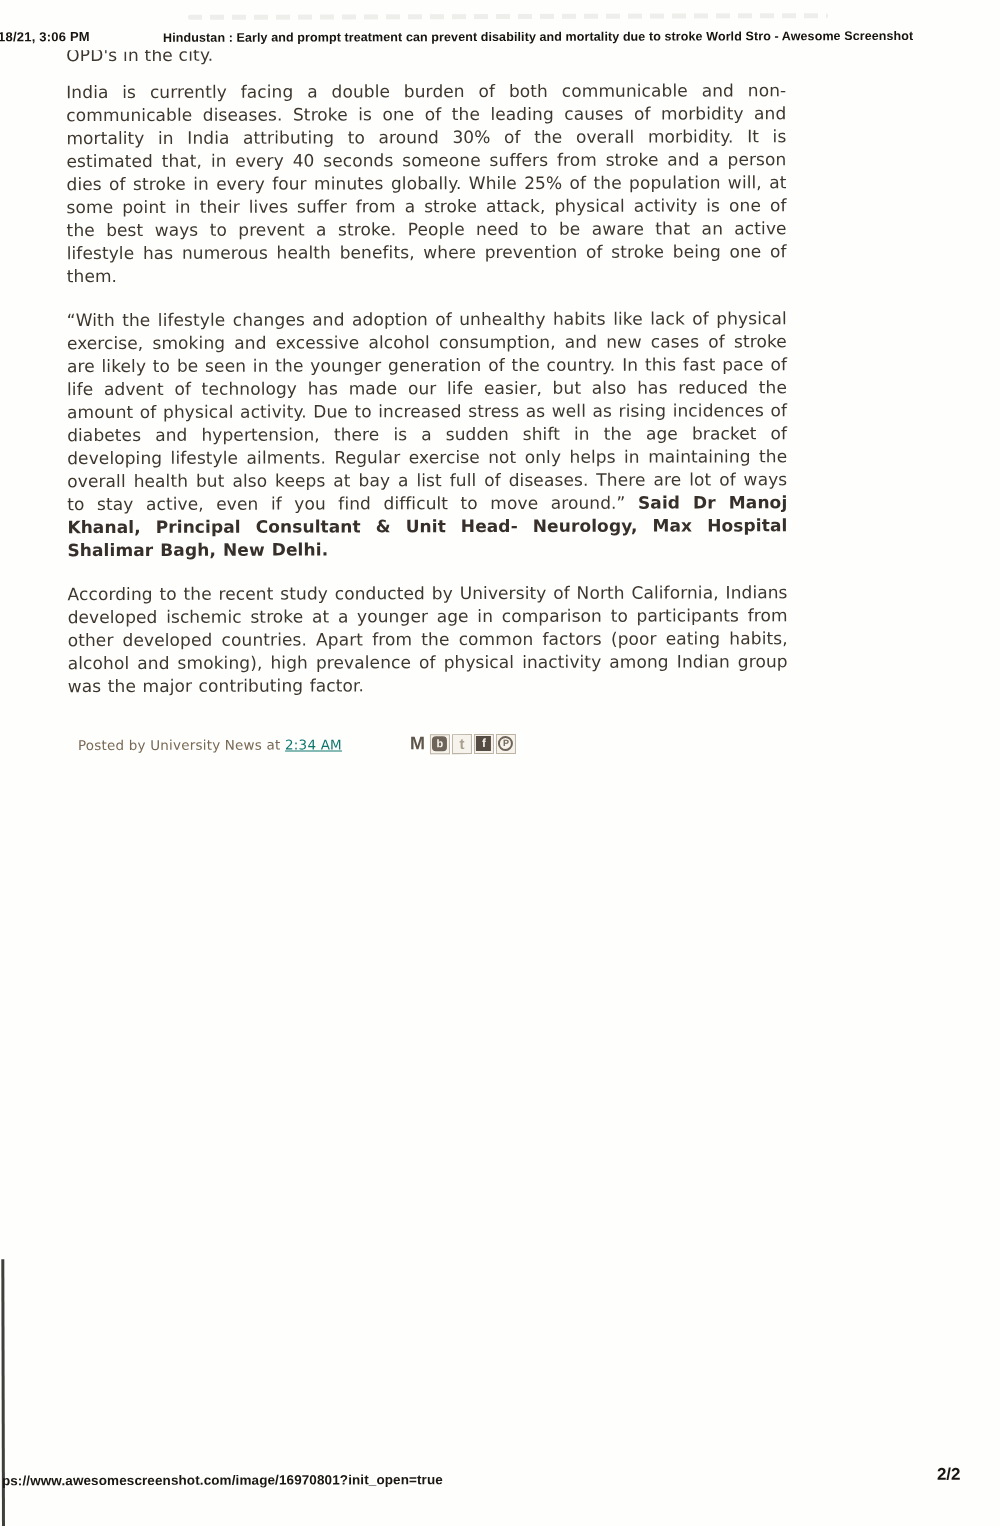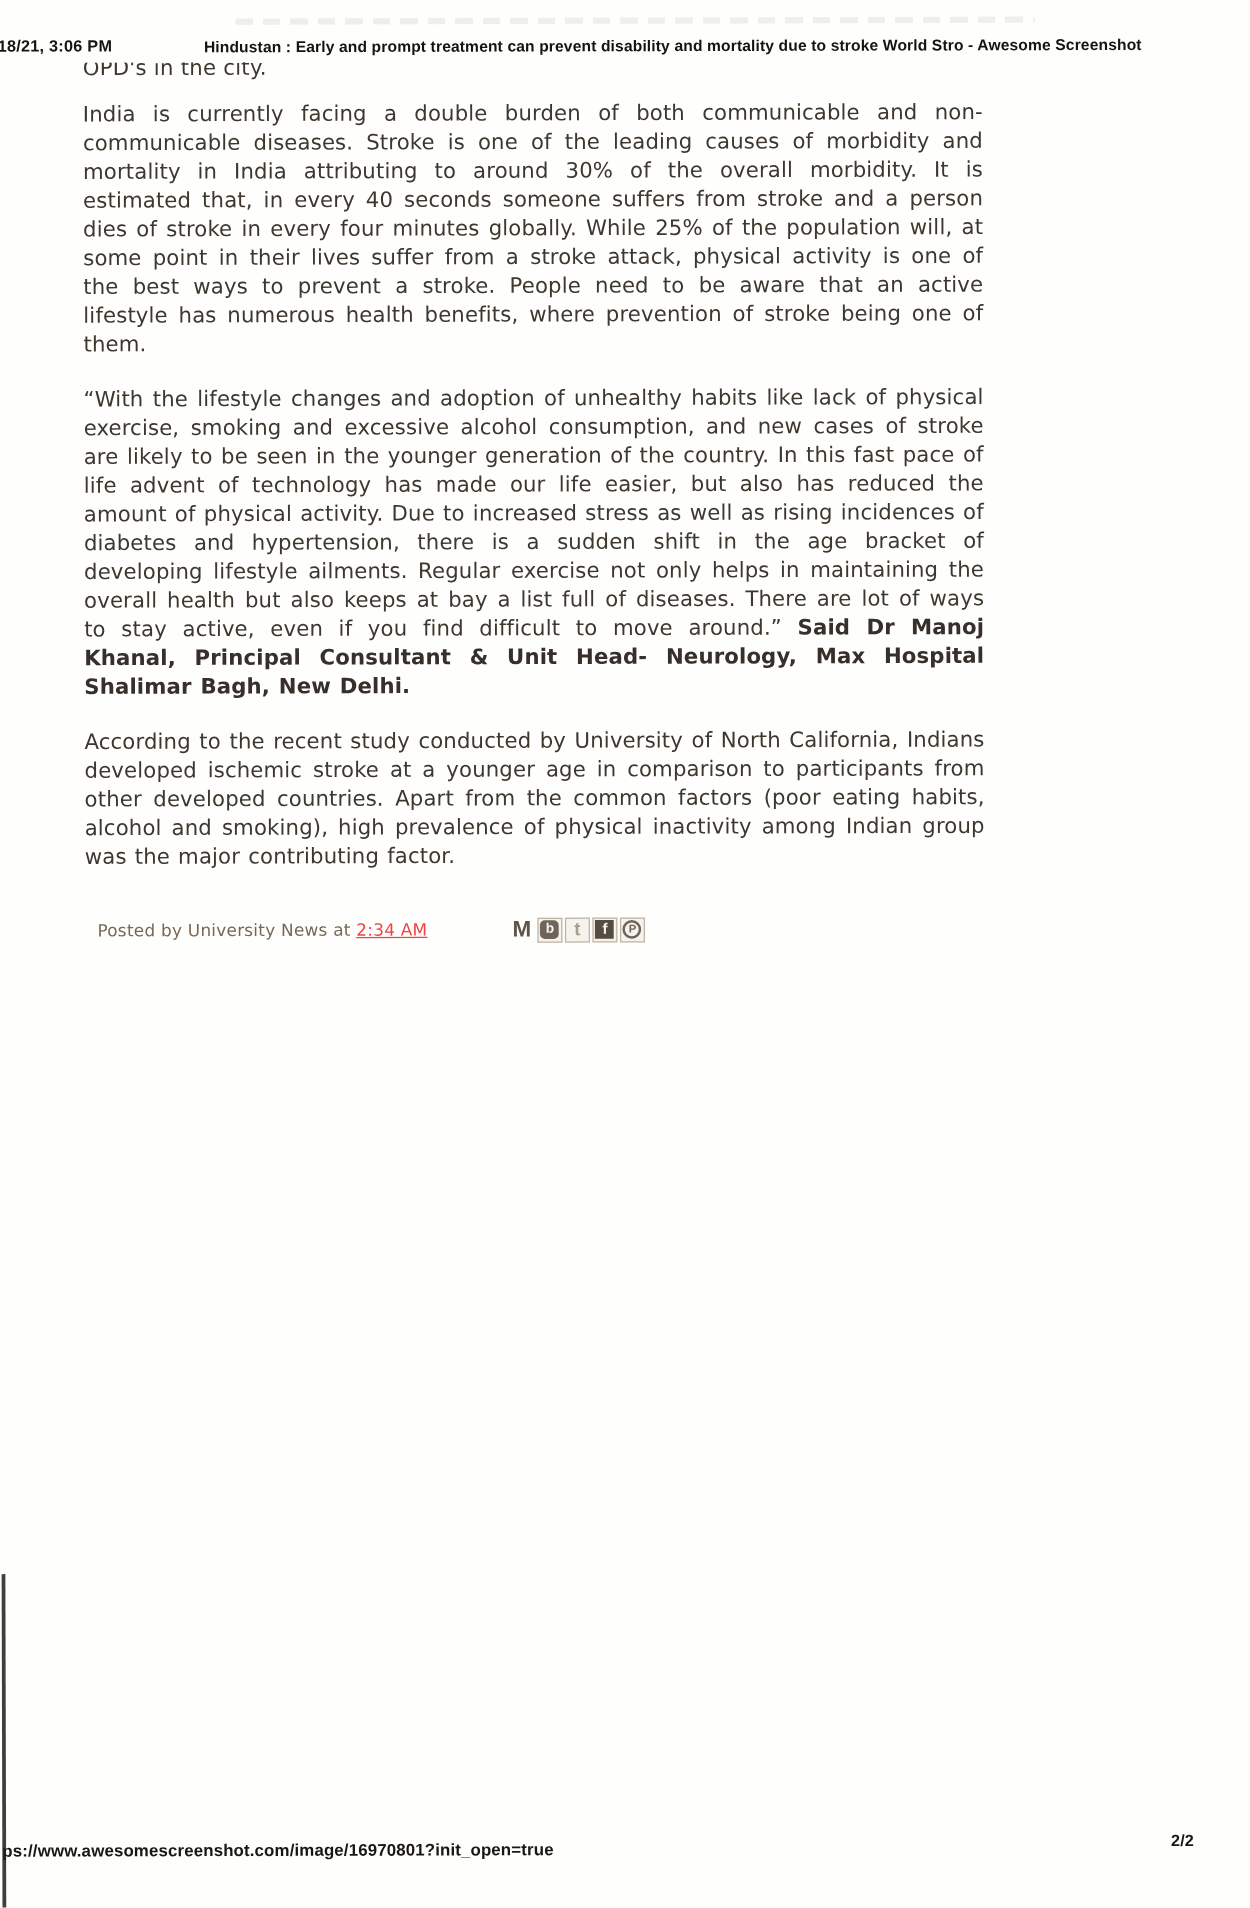--- a/index.html
+++ b/index.html
@@ -33,40 +33,40 @@
   .article p {
     font-size:17px; line-height:23px; text-align:justify;
     margin-bottom:21px; letter-spacing:0.1px; word-spacing:1px;
   }
   .article p b { font-weight:bold; color:#37302a; }
 
   
   .byline-row { position:absolute; left:78px; top:733px; display:flex; align-items:center;
     color:#776853; font-family:"DejaVu Sans", sans-serif; }
   .byline { font-size:13.5px; letter-spacing:0.2px; white-space:pre; }
-  .byline .time-link { text-decoration:underline; color:#ef4444; }
+  .byline .time-link { text-decoration:underline; color:#0f766e; }
   .share-icons { display:flex; align-items:center; margin-left:68px; gap:2px; }
   .icon-email { font-size:18px; font-weight:bold; color:#5f564a; margin-right:3px;
     font-family:"Liberation Sans", sans-serif; }
   .icon-box { width:20px; height:20px; border:1px solid #bdb4a6; background:#f6f3ec;
     display:flex; align-items:center; justify-content:center;
     font-family:"Liberation Sans", sans-serif; }
   .icon-blogger-sq { width:15px; height:15px; border-radius:4px; background:#6e6459;
     color:#f6f3ec; font-size:11px; font-weight:bold; line-height:15px; text-align:center; }
   .icon-twitter-t { color:#a89f91; font-size:15px; font-weight:bold; }
   .icon-facebook-sq { width:15px; height:15px; background:#554d43; color:#f6f3ec;
     font-size:12px; font-weight:bold; line-height:14px; text-align:center; }
   .icon-pinterest-circle { width:15px; height:15px; border:2px solid #6e6459; border-radius:50%;
     color:#6e6459; font-size:9px; font-weight:bold; line-height:11px; text-align:center; }
 
   
   .print-footer { position:absolute; left:0; top:1472px; width:100%;
     font-family:"Liberation Sans", sans-serif; color:#1a1713; }
   .pf-url { position:absolute; left:0; top:0; font-size:13.5px; font-weight:bold; letter-spacing:0.1px; }
-  .pf-page { position:absolute; left:935px; top:-6px; font-size:13px; font-weight:bold; }
+  .pf-page { position:absolute; left:935px; top:-6px; font-size:17px; font-weight:bold; }
 
   
   .edge-line { position:absolute; left:0; top:1258px; width:3px; height:268px;
     background:#1f1d1a; opacity:0.85; }
 </style>
 </head>
 <body>
 
 <div class="page">
 

